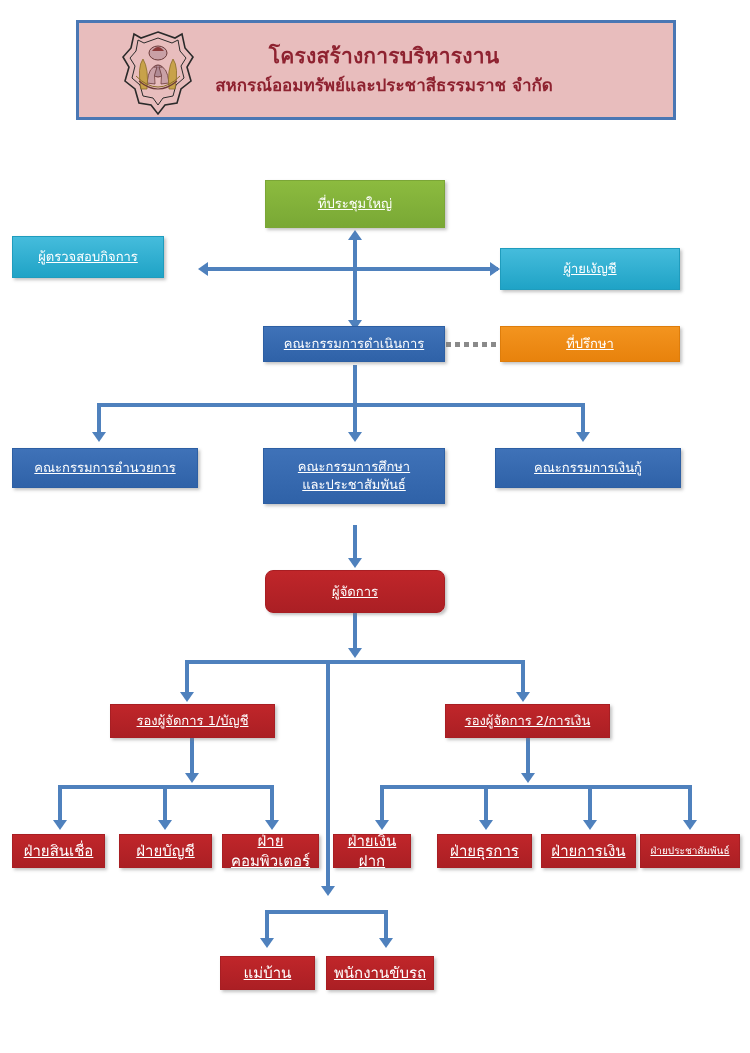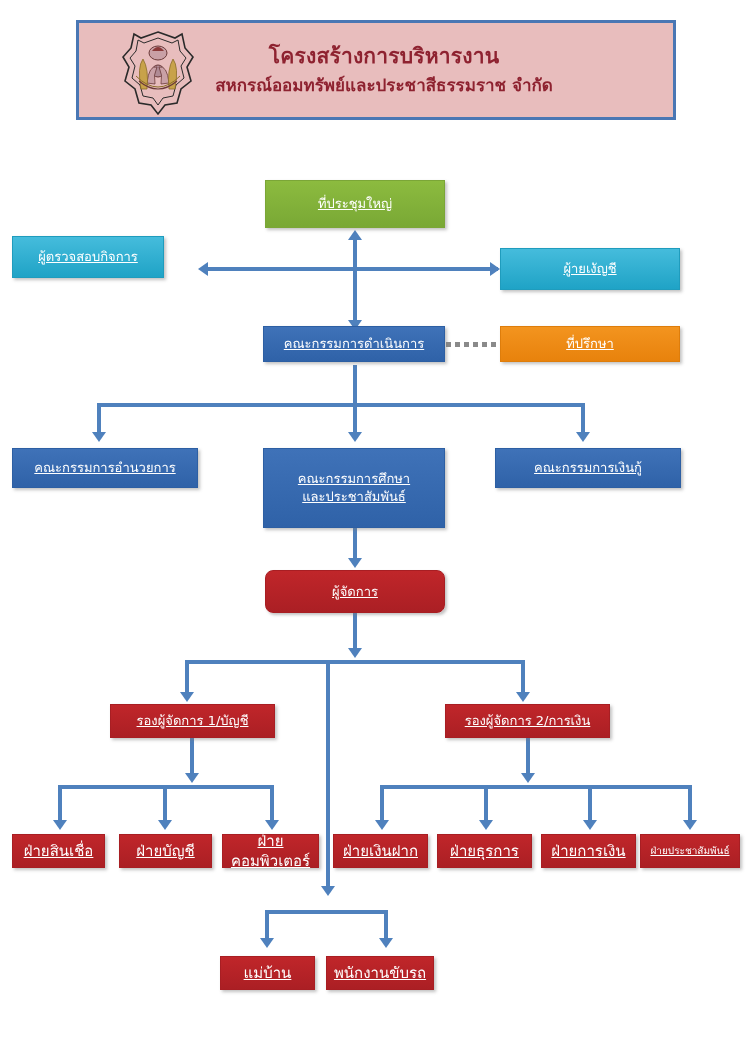--- a/index.html
+++ b/index.html
@@ -206,21 +206,21 @@
   <div class="node blue" style="left:263px; top:326px; width:182px; height:36px;">
     <span class="lbl">คณะกรรมการดำเนินการ</span>
   </div>
   <div class="node orange" style="left:500px; top:326px; width:180px; height:36px;">
     <span class="lbl">ที่ปรึกษา</span>
   </div>
 
   <div class="node blue" style="left:12px; top:448px; width:186px; height:40px;">
     <span class="lbl">คณะกรรมการอำนวยการ</span>
   </div>
-  <div class="node blue" style="left:263px; top:448px; width:182px; height:80px; flex-direction:column;">
+  <div class="node blue" style="left:263px; top:448px; width:182px; height:56px; flex-direction:column;">
     <span class="lbl">คณะกรรมการศึกษา</span>
     <span class="lbl">และประชาสัมพันธ์</span>
   </div>
   <div class="node blue" style="left:495px; top:448px; width:186px; height:40px;">
     <span class="lbl">คณะกรรมการเงินกู้</span>
   </div>
 
   <div class="node red" style="left:265px; top:570px; width:180px; height:43px;border-radius:8px;">
     <span class="lbl">ผู้จัดการ</span>
   </div>
@@ -234,21 +234,21 @@
 
   <div class="node red small" style="left:12px; top:834px; width:93px; height:34px;">
     <span class="lbl">ฝ่ายสินเชื่อ</span>
   </div>
   <div class="node red small" style="left:119px; top:834px; width:93px; height:34px;">
     <span class="lbl">ฝ่ายบัญชี</span>
   </div>
   <div class="node red small" style="left:222px; top:834px; width:97px; height:34px;">
     <span class="lbl">ฝ่ายคอมพิวเตอร์</span>
   </div>
-  <div class="node red small" style="left:333px; top:834px; width:95px; height:34px;justify-content:center;">
+  <div class="node red small" style="left:333px; top:834px; width:78px; height:34px;justify-content:center;">
     <span class="lbl">ฝ่ายเงินฝาก</span>
   </div>
   <div class="node red small" style="left:437px; top:834px; width:95px; height:34px;">
     <span class="lbl">ฝ่ายธุรการ</span>
   </div>
   <div class="node red small" style="left:541px; top:834px; width:95px; height:34px;">
     <span class="lbl">ฝ่ายการเงิน</span>
   </div>
   <div class="node red tiny" style="left:640px; top:834px; width:100px; height:34px;">
     <span class="lbl">ฝ่ายประชาสัมพันธ์</span>

